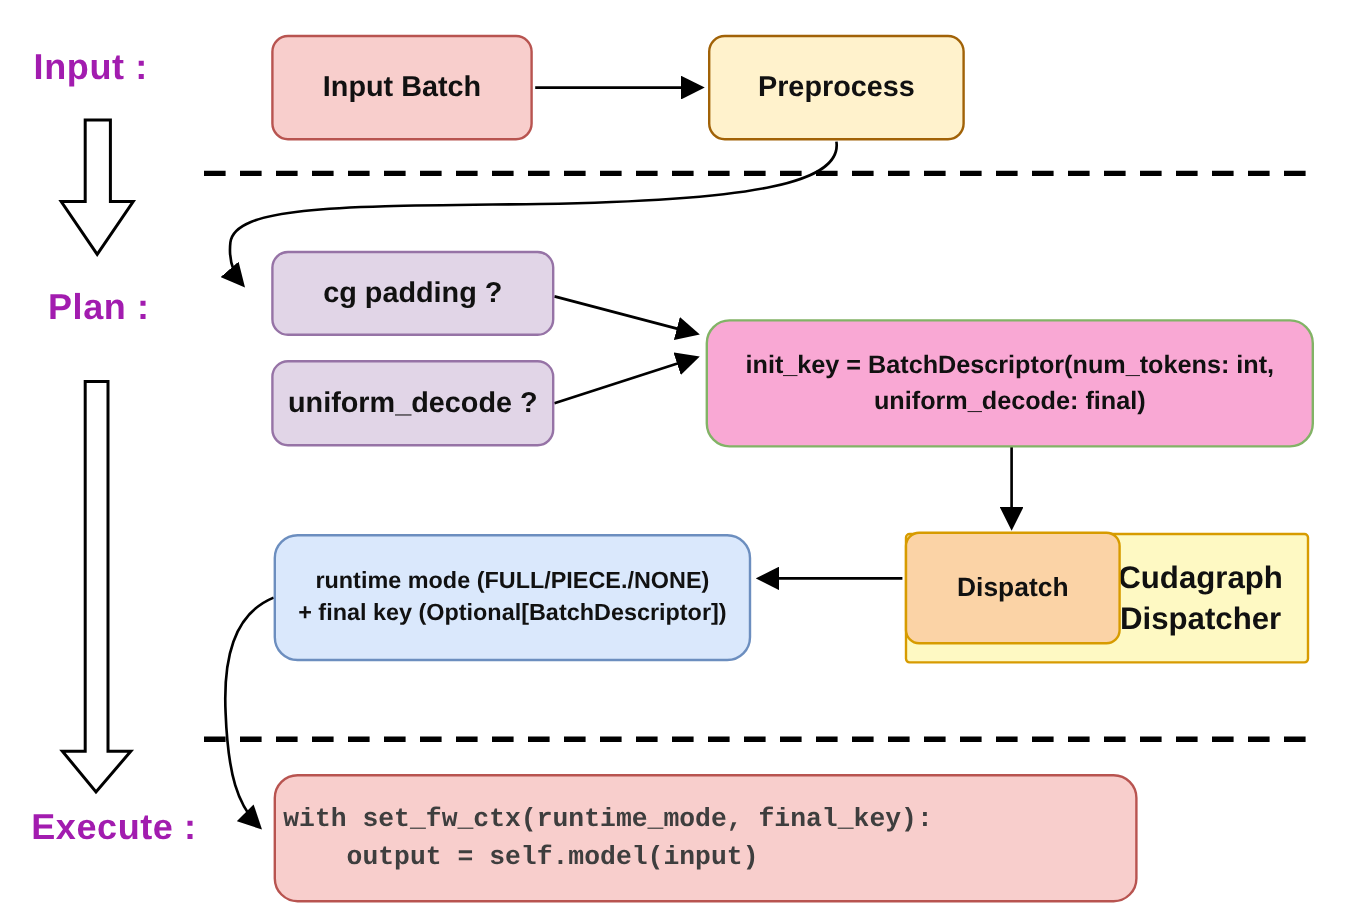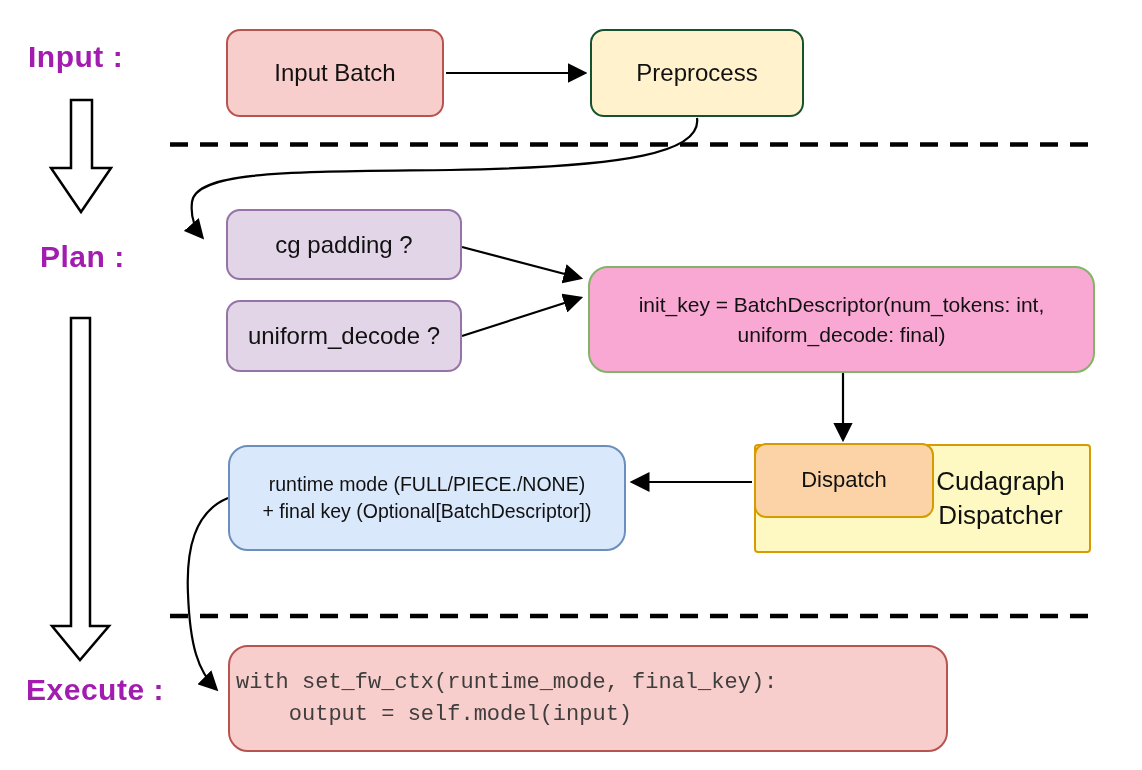--- a/index.html
+++ b/index.html
@@ -27,21 +27,21 @@
     line-height:1.4;
   }
   .r14{border-radius:14px;}
   .r20{border-radius:20px;}
   .node-input-batch{
     left:226px;top:29px;width:218px;height:88px;
     background:#f8cecc;border:2px solid #b85450;font-size:24px;
   }
   .node-preprocess{
     left:590px;top:29px;width:214px;height:88px;
-    background:#fff2cc;border:2px solid #14532d;font-size:24px;
+    background:#fff2cc;border:2px solid #a16207;font-size:24px;
   }
   .node-cg-padding{
     left:226px;top:209px;width:236px;height:71px;
     background:#e1d5e7;border:2px solid #9673a6;font-size:24px;
   }
   .node-uniform-decode{
     left:226px;top:300px;width:236px;height:72px;
     background:#e1d5e7;border:2px solid #9673a6;font-size:24px;
   }
   .node-init-key{
@@ -53,39 +53,39 @@
     background:#fef9c3;border:2px solid #d79b00;
     border-radius:4px;
     align-items:flex-end;
     justify-content:center;
   }
   .cudagraph-text{
     width:165px;margin-right:6px;
     font-size:26px;text-align:center;line-height:1.3;
   }
   .node-dispatch{
-    left:754px;top:443px;width:180px;height:75px;
+    left:754px;top:443px;width:180px;height:94px;
     background:#fbd3a6;border:2px solid #d79b00;
     border-radius:12px;font-size:22px;
   }
   .node-runtime{
     left:228px;top:445px;width:398px;height:106px;
     background:#dae8fc;border:2px solid #6c8ebf;font-size:19.5px;
   }
   .node-code{
     left:228px;top:645px;width:720px;height:107px;
     background:#f8cecc;border:2px solid #b85450;
     font-family:"Liberation Mono","DejaVu Sans Mono",monospace;
     font-size:22px;color:#3e3e3e;
     align-items:flex-start;
     padding-left:6px;
     line-height:1.45;
   }
   .code-line{white-space:pre;}
-  .line{display:block;}
+  .line{display:block;font-weight:bold;}
 </style>
 </head>
 <body>
 
 <div id="canvas">
 
   <svg id="connectors" viewBox="0 0 1142 770" xmlns="http://www.w3.org/2000/svg">
     <defs>
       <marker id="ah" markerWidth="9" markerHeight="9" refX="7.5" refY="4.5" orient="auto" markerUnits="strokeWidth">
         <path d="M0,0 L9,4.5 L0,9 Z" fill="#000"></path>

